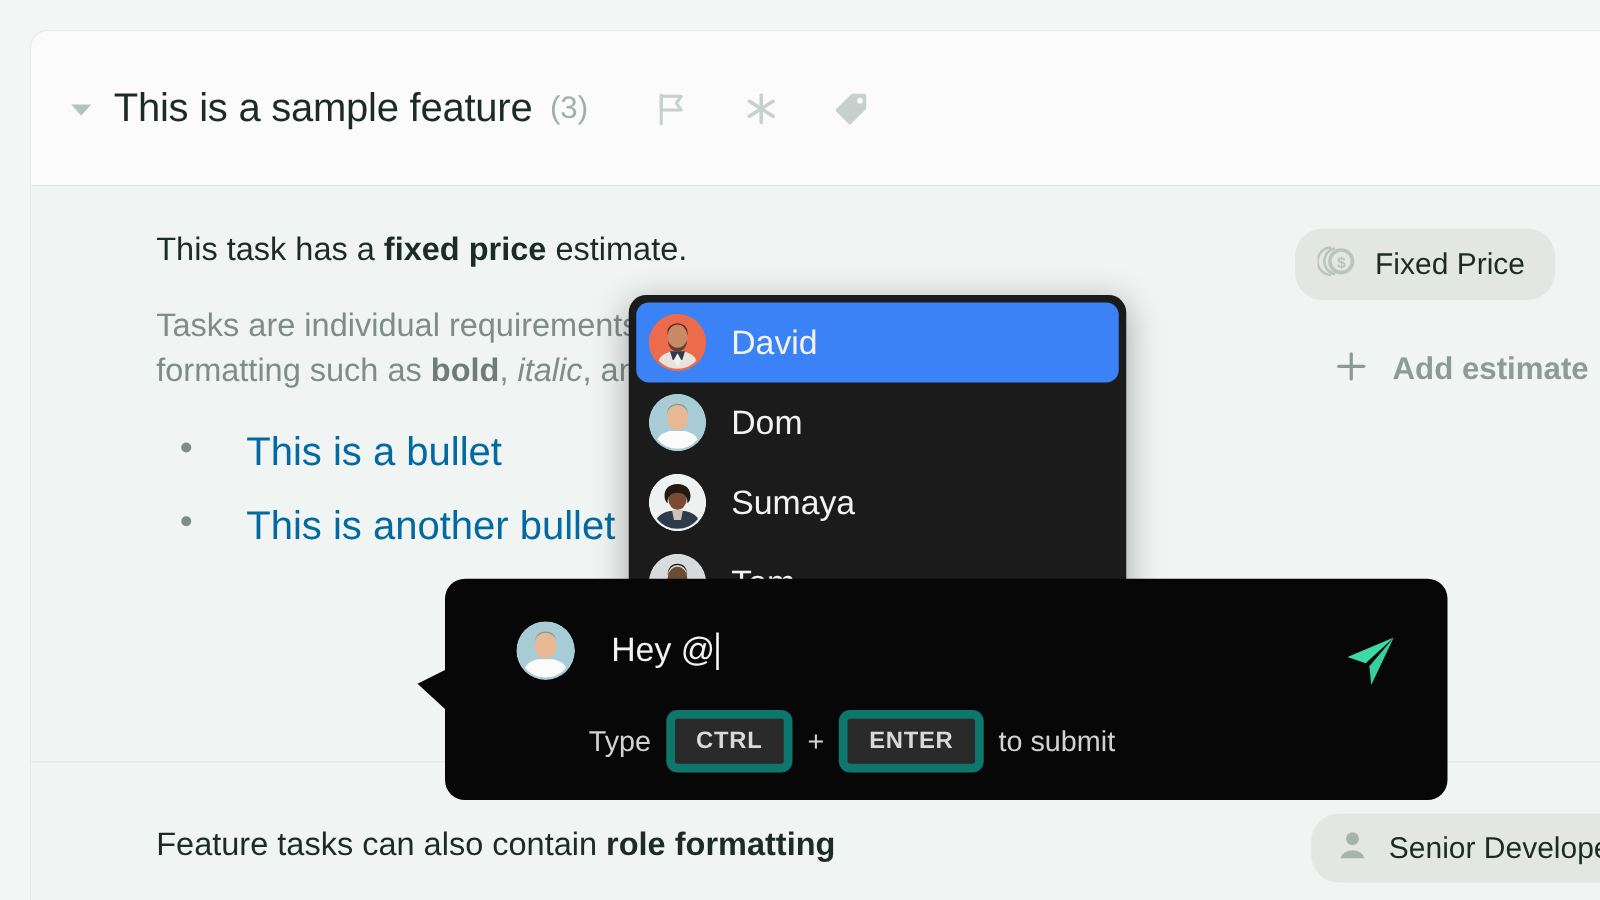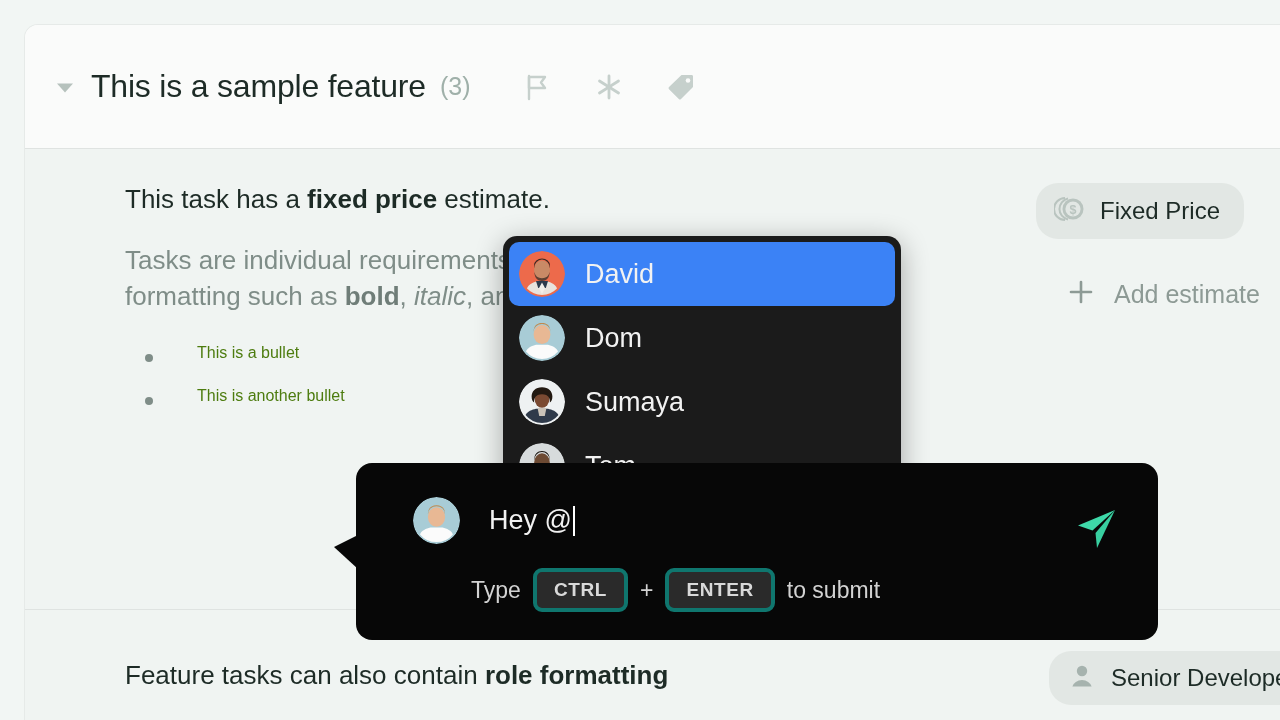--- a/index.html
+++ b/index.html
@@ -94,22 +94,22 @@
   }
   .p-desc b { font-weight: 700; color: #6f7d78; }
   .p-desc i { font-style: italic; }
   .p-desc s { text-decoration: line-through; }
   .bullets {
     margin-top: 30px;
     list-style: none;
     padding-left: 0;
   }
   .bullets li {
-    font-size: 16px;
-    color: #4d7c0f;
+    font-size: 32px;
+    color: #0369a1;
     line-height: 1.0;
     margin-bottom: 27px;
     position: relative;
     padding-left: 72px;
     white-space: nowrap;
   }
   .bullets li::before {
     content: "";
     position: absolute;
     left: 20px; top: 9px;
@@ -151,20 +151,21 @@
     align-items: center;
     gap: 18px;
     margin-top: 38px;
     margin-left: 30px;
     cursor: pointer;
   }
   .add-estimate .label {
     font-size: 25px;
     color: #8d9a95;
     white-space: nowrap;
+    font-weight: bold;
   }
 
   
   .card-footer {
     position: relative;
     height: 114px;
     background: #f0f4f2;
     border-top: 1px solid #dfe3e1;
   }
   .footer-text {
@@ -293,21 +294,21 @@
   }
   .hint-row .t {
     font-size: 23px;
     color: #d2d2d2;
   }
   .key {
     display: inline-flex;
     align-items: center;
     justify-content: center;
     background: #2a2a2a;
-    border: 4px solid #0f766e;
+    border: 7px solid #0f766e;
     border-radius: 9px;
     padding: 7px 17px;
     font-size: 19px;
     font-weight: 700;
     color: #d9d9d9;
     letter-spacing: .6px;
   }
 </style>
 </head>
 <body>

